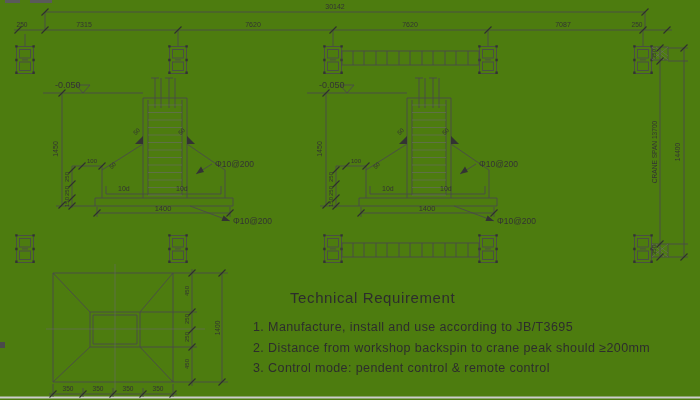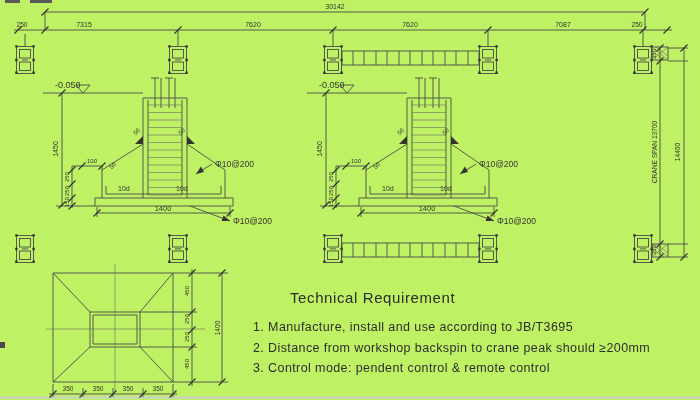--- a/index.html
+++ b/index.html
@@ -1,16 +1,16 @@
 <!DOCTYPE html>
 <html><head>
 <meta charset="utf-8">
 <style>
   html,body{margin:0;padding:0;background:#fff;}
-  .stage{width:700px;height:400px;background:#bef264;position:relative;overflow:hidden;}
+  .stage{width:700px;height:400px;background:#4d7c0f;position:relative;overflow:hidden;}
   svg text{font-family:"Liberation Sans","DejaVu Sans",sans-serif;fill:#333;}
   .ln{stroke:#4a4a4a;stroke-width:0.9;fill:none;}
   .thin{stroke:#6a6a6a;stroke-width:0.6;fill:none;}
   .tick{stroke:#2f2f2f;stroke-width:1.1;fill:none;}
   .solid{fill:#333;stroke:none;}
   .f6{font-size:6px;}.f65{font-size:6.6px;}.f7{font-size:7px;}.f75{font-size:7.5px;}
   .f85{font-size:8.5px;}.f9{font-size:9px;}
   .notes-item{font-size:12.5px;letter-spacing:0.4px;fill:#2d2d2d;}
   .notes-title{font-size:15px;letter-spacing:0.6px;fill:#2d2d2d;}
   .mid{text-anchor:middle;}

